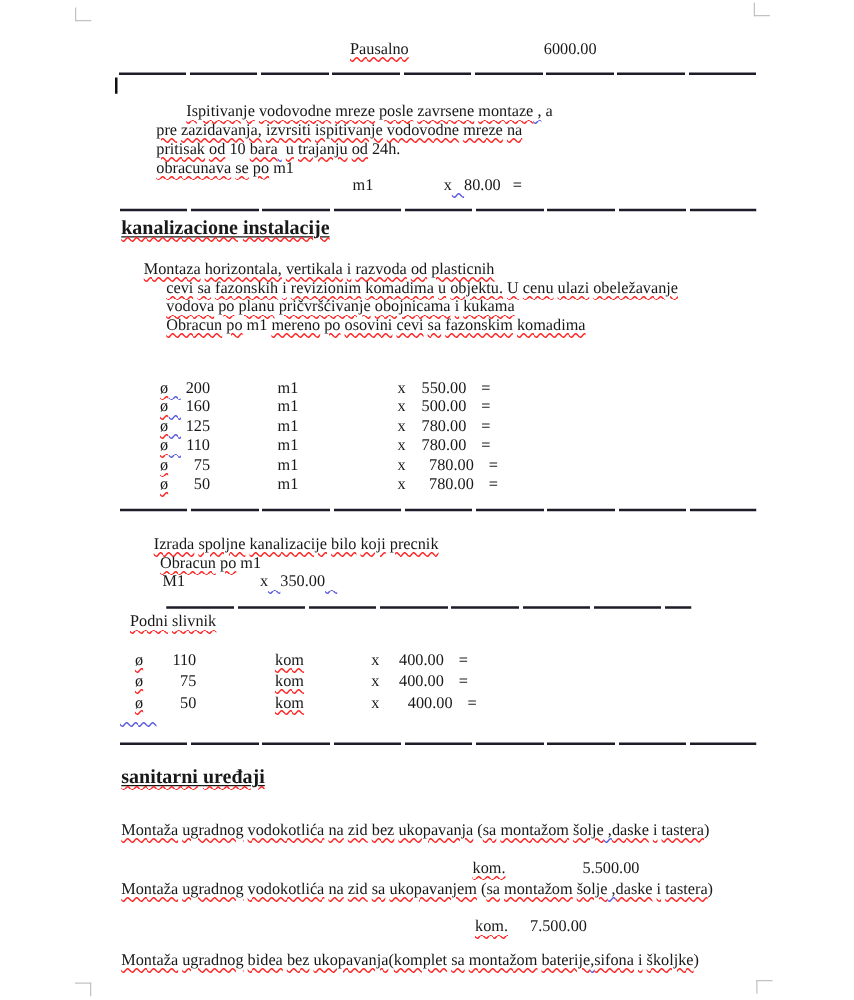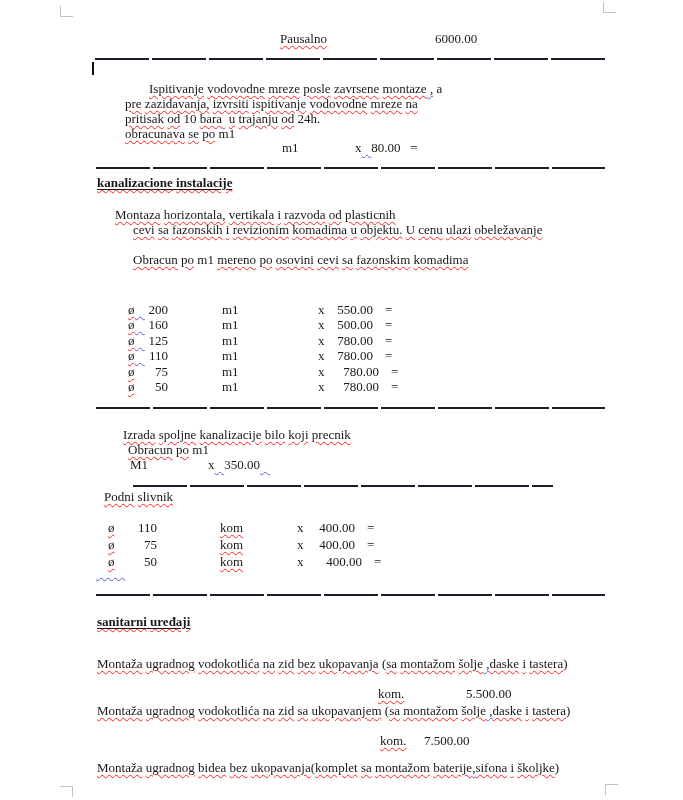--- a/index.html
+++ b/index.html
@@ -10,21 +10,21 @@
   }
   .abs{position:absolute;white-space:pre;}
   
   .sq-r{text-decoration-line:underline;text-decoration-style:wavy;
         text-decoration-color:#ff2222;text-decoration-thickness:1px;text-underline-offset:2px;}
   .sq-b{text-decoration-line:underline;text-decoration-style:wavy;
         text-decoration-color:#5b5bde;text-decoration-thickness:1px;text-underline-offset:2px;}
   
   .rule{position:absolute;height:1.5px;
         background:repeating-linear-gradient(to right,#1d1d2a 0px,#1d1d2a 54px,transparent 54px,transparent 57px);}
-  .heading{font-weight:bold;font-size:13px;line-height:18px;
+  .heading{font-weight:bold;font-size:16px;line-height:18px;
         text-decoration-line:underline;text-decoration-thickness:1px;text-underline-offset:2px;}
   .cursor{position:absolute;width:1.5px;height:13px;background:#111;}
   
   .mark{position:absolute;width:12px;height:10px;border:0 solid #c2c2c2;}
   .mark-tl{left:60px;top:6px;border-left-width:1.5px;border-bottom-width:1.5px;}
   .mark-tr{left:603px;top:2px;border-left-width:1.5px;border-bottom-width:1.5px;}
   .mark-bl{left:60px;top:786px;border-top-width:1.5px;border-right-width:1.5px;}
   .mark-br{left:605px;top:784px;border-top-width:1.5px;border-left-width:1.5px;}
   
   .tbl{position:absolute;left:0;width:683px;}
@@ -64,20 +64,21 @@
   <div class="abs" style="left:125px;top:126px;"><span class="sq-r">obracunava</span><span> </span><span class="sq-r">se</span><span> </span><span class="sq-r">po</span><span> </span><span>m1</span></div>
   <div class="abs" style="left:282px;top:140px;">m1</div>
   <div class="abs" style="left:355px;top:140px;"><span>x</span><span class="sq-b">&nbsp;&nbsp;&nbsp;</span><span>80.00</span><span>&nbsp;&nbsp;&nbsp;=</span></div>
 
   <div class="rule" style="left:96px;top:167px;width:509px;"></div>
 
   <div class="abs heading" style="left:97px;top:174px;"><span class="sq-r">kanalizacione</span><span> </span><span class="sq-r">instalacije</span></div>
 
   <div class="abs" style="left:115px;top:207px;"><span class="sq-r">Montaza</span><span> </span><span class="sq-r">horizontala,</span><span> </span><span class="sq-r">vertikala</span><span> </span><span class="sq-r">i</span><span> </span><span class="sq-r">razvoda</span><span> </span><span class="sq-r">od</span><span> </span><span class="sq-r">plasticnih</span></div>
   <div class="abs" style="left:133px;top:222px;"><span class="sq-r">cevi</span><span> </span><span class="sq-r">sa</span><span> </span><span class="sq-r">fazonskih</span><span> </span><span class="sq-r">i</span><span> </span><span class="sq-r">revizionim</span><span> </span><span class="sq-r">komadima</span><span> </span><span class="sq-r">u</span><span> </span><span class="sq-r">objektu.</span><span> </span><span class="sq-r">U</span><span> </span><span class="sq-r">cenu</span><span> </span><span class="sq-r">ulazi</span><span> </span><span class="sq-r">obeležavanje</span></div>
+  <div class="abs" style="left:133px;top:237px;"><span class="sq-r">vodova</span><span> </span><span class="sq-r">po</span><span> </span><span class="sq-r">planu</span><span> </span><span class="sq-r">pričvršćivanje</span><span> </span><span class="sq-r">obojnicama</span><span> </span><span class="sq-r">i</span><span> </span><span class="sq-r">kukama</span></div>
   <div class="abs" style="left:133px;top:252px;"><span class="sq-r">Obracun</span><span> </span><span class="sq-r">po</span><span> </span><span>m1</span><span> </span><span class="sq-r">mereno</span><span> </span><span class="sq-r">po</span><span> </span><span class="sq-r">osovini</span><span> </span><span class="sq-r">cevi</span><span> </span><span class="sq-r">sa</span><span> </span><span class="sq-r">fazonskim</span><span> </span><span class="sq-r">komadima</span></div>
 
   <div id="t1" class="tbl" style="top:302px;">
       <div class="trow">
         <span class="c-dia sq-r">ø</span>
         <span class="c-gap sq-b">&nbsp;&nbsp;&nbsp;</span>
         <span class="c-num">200</span>
         <span class="c-unit">m1</span>
         <span class="c-x">x</span>
         <span class="c-price">550.00</span>

